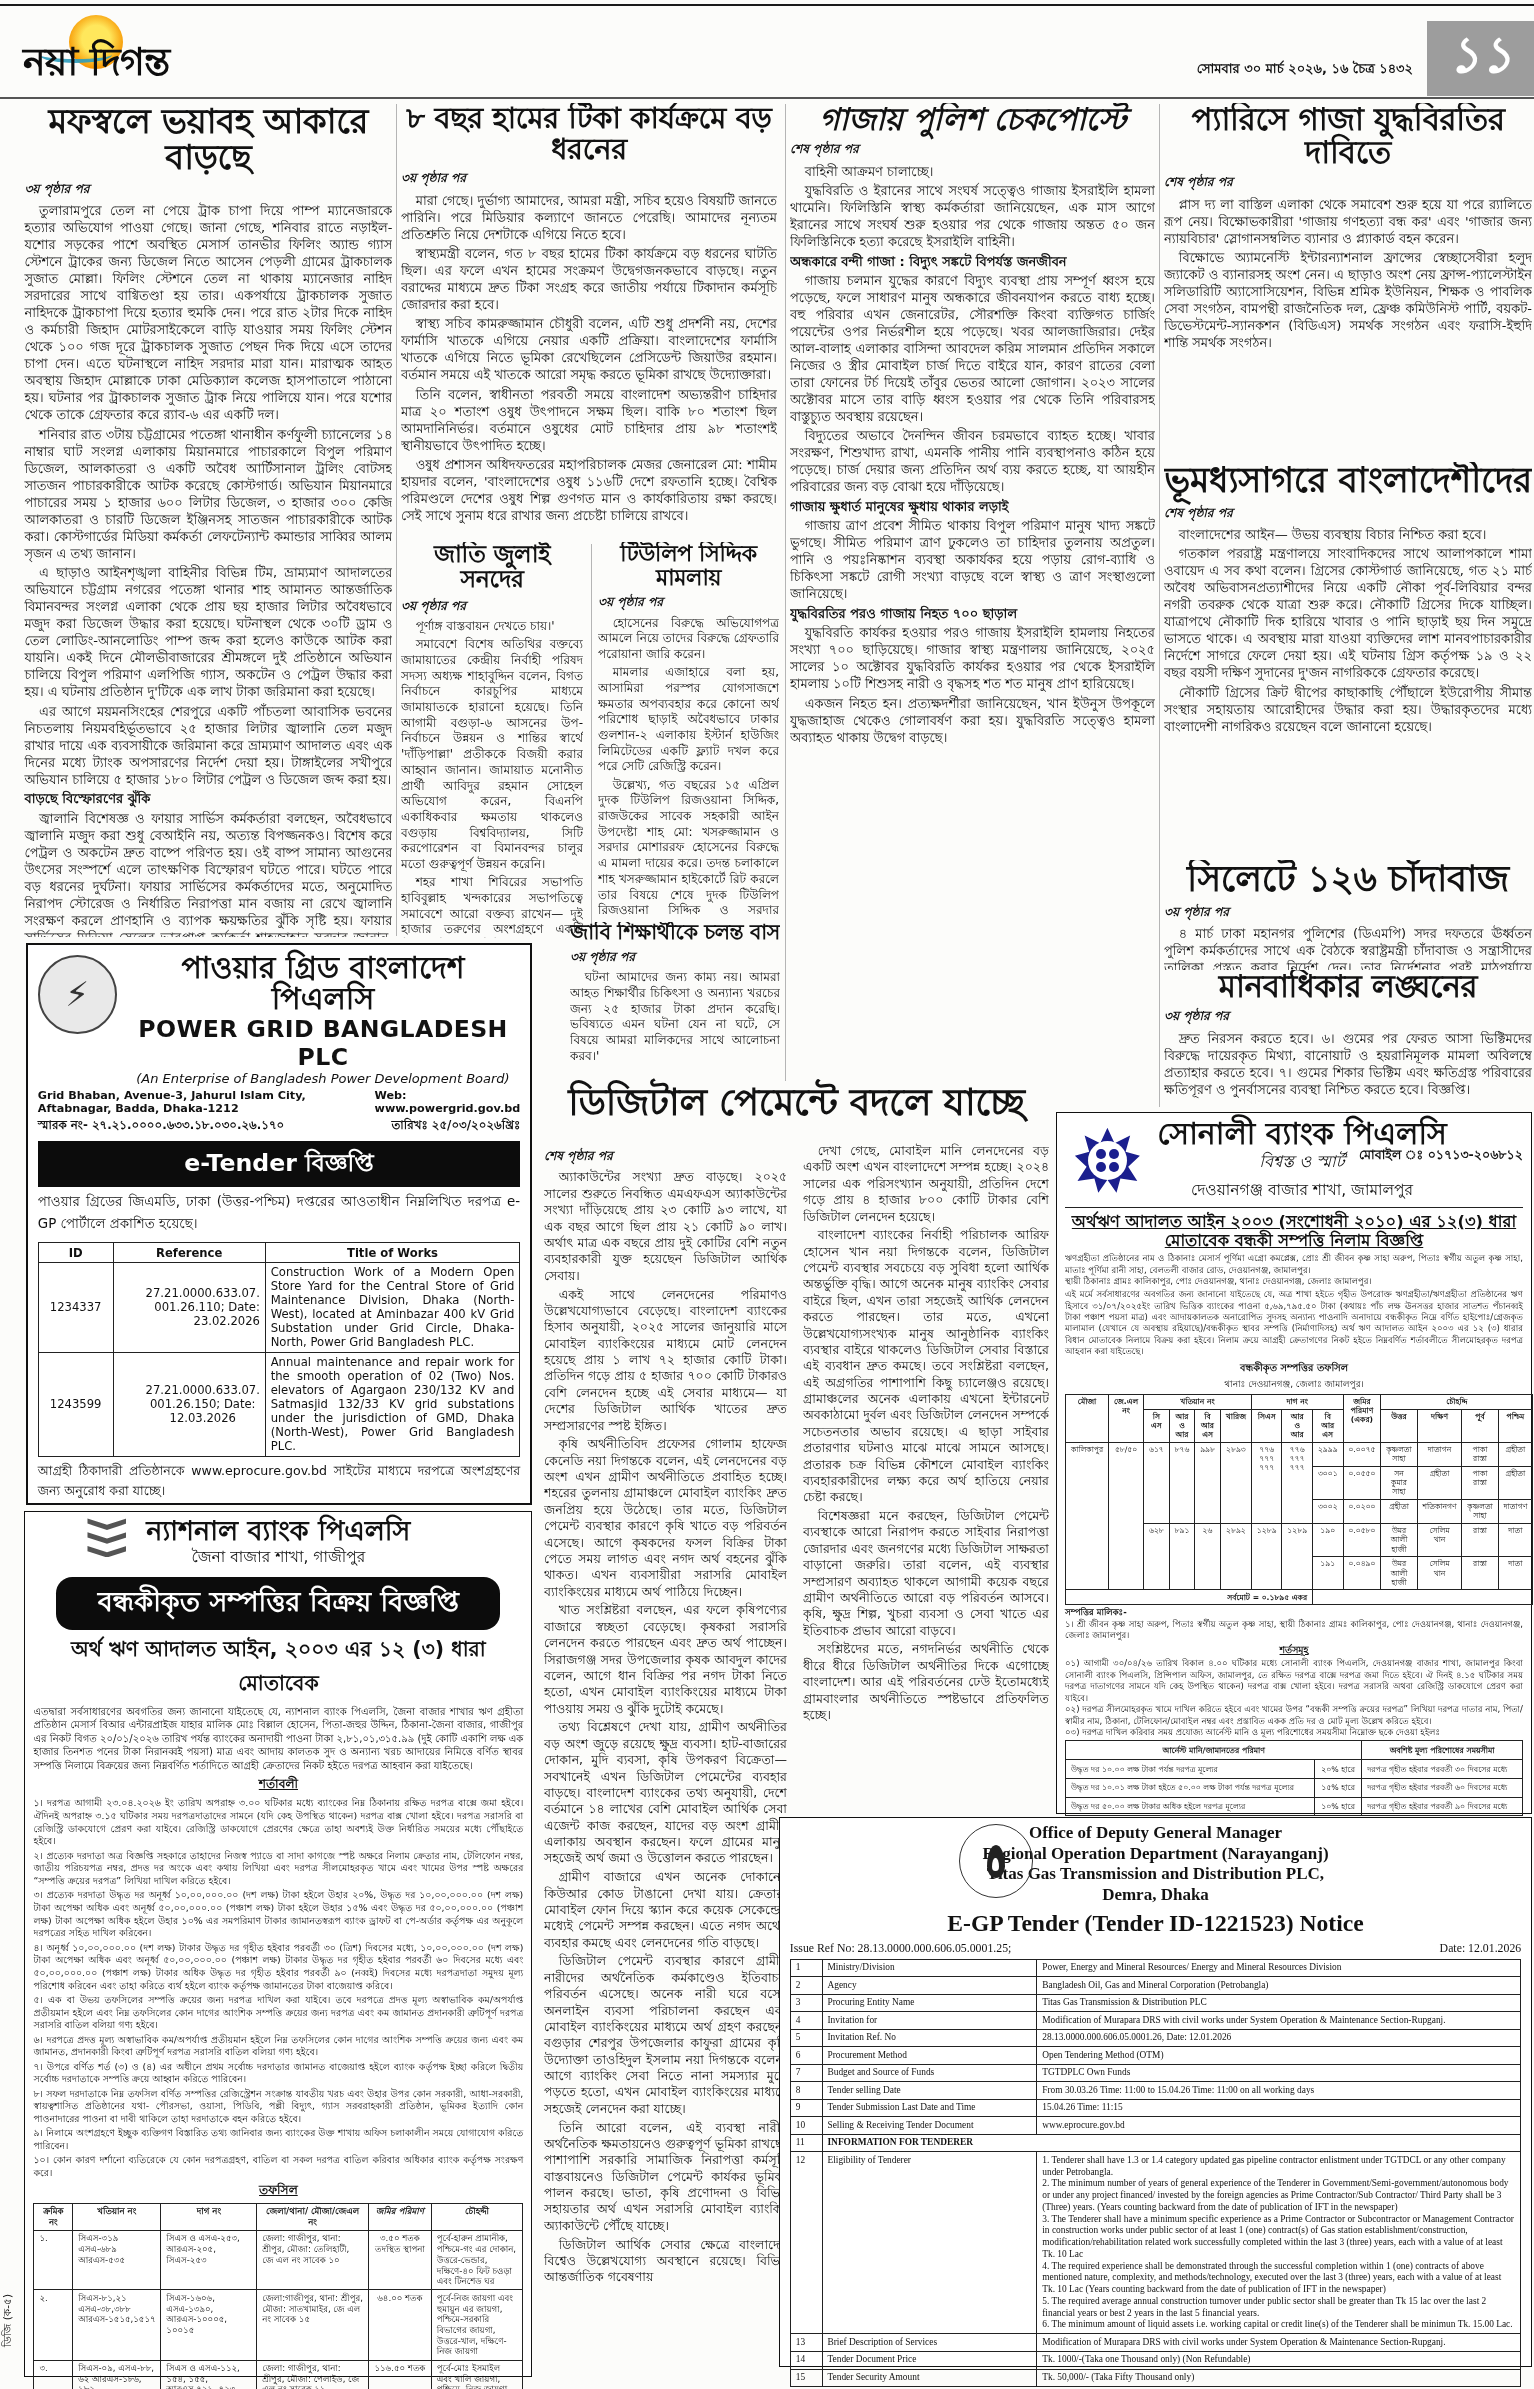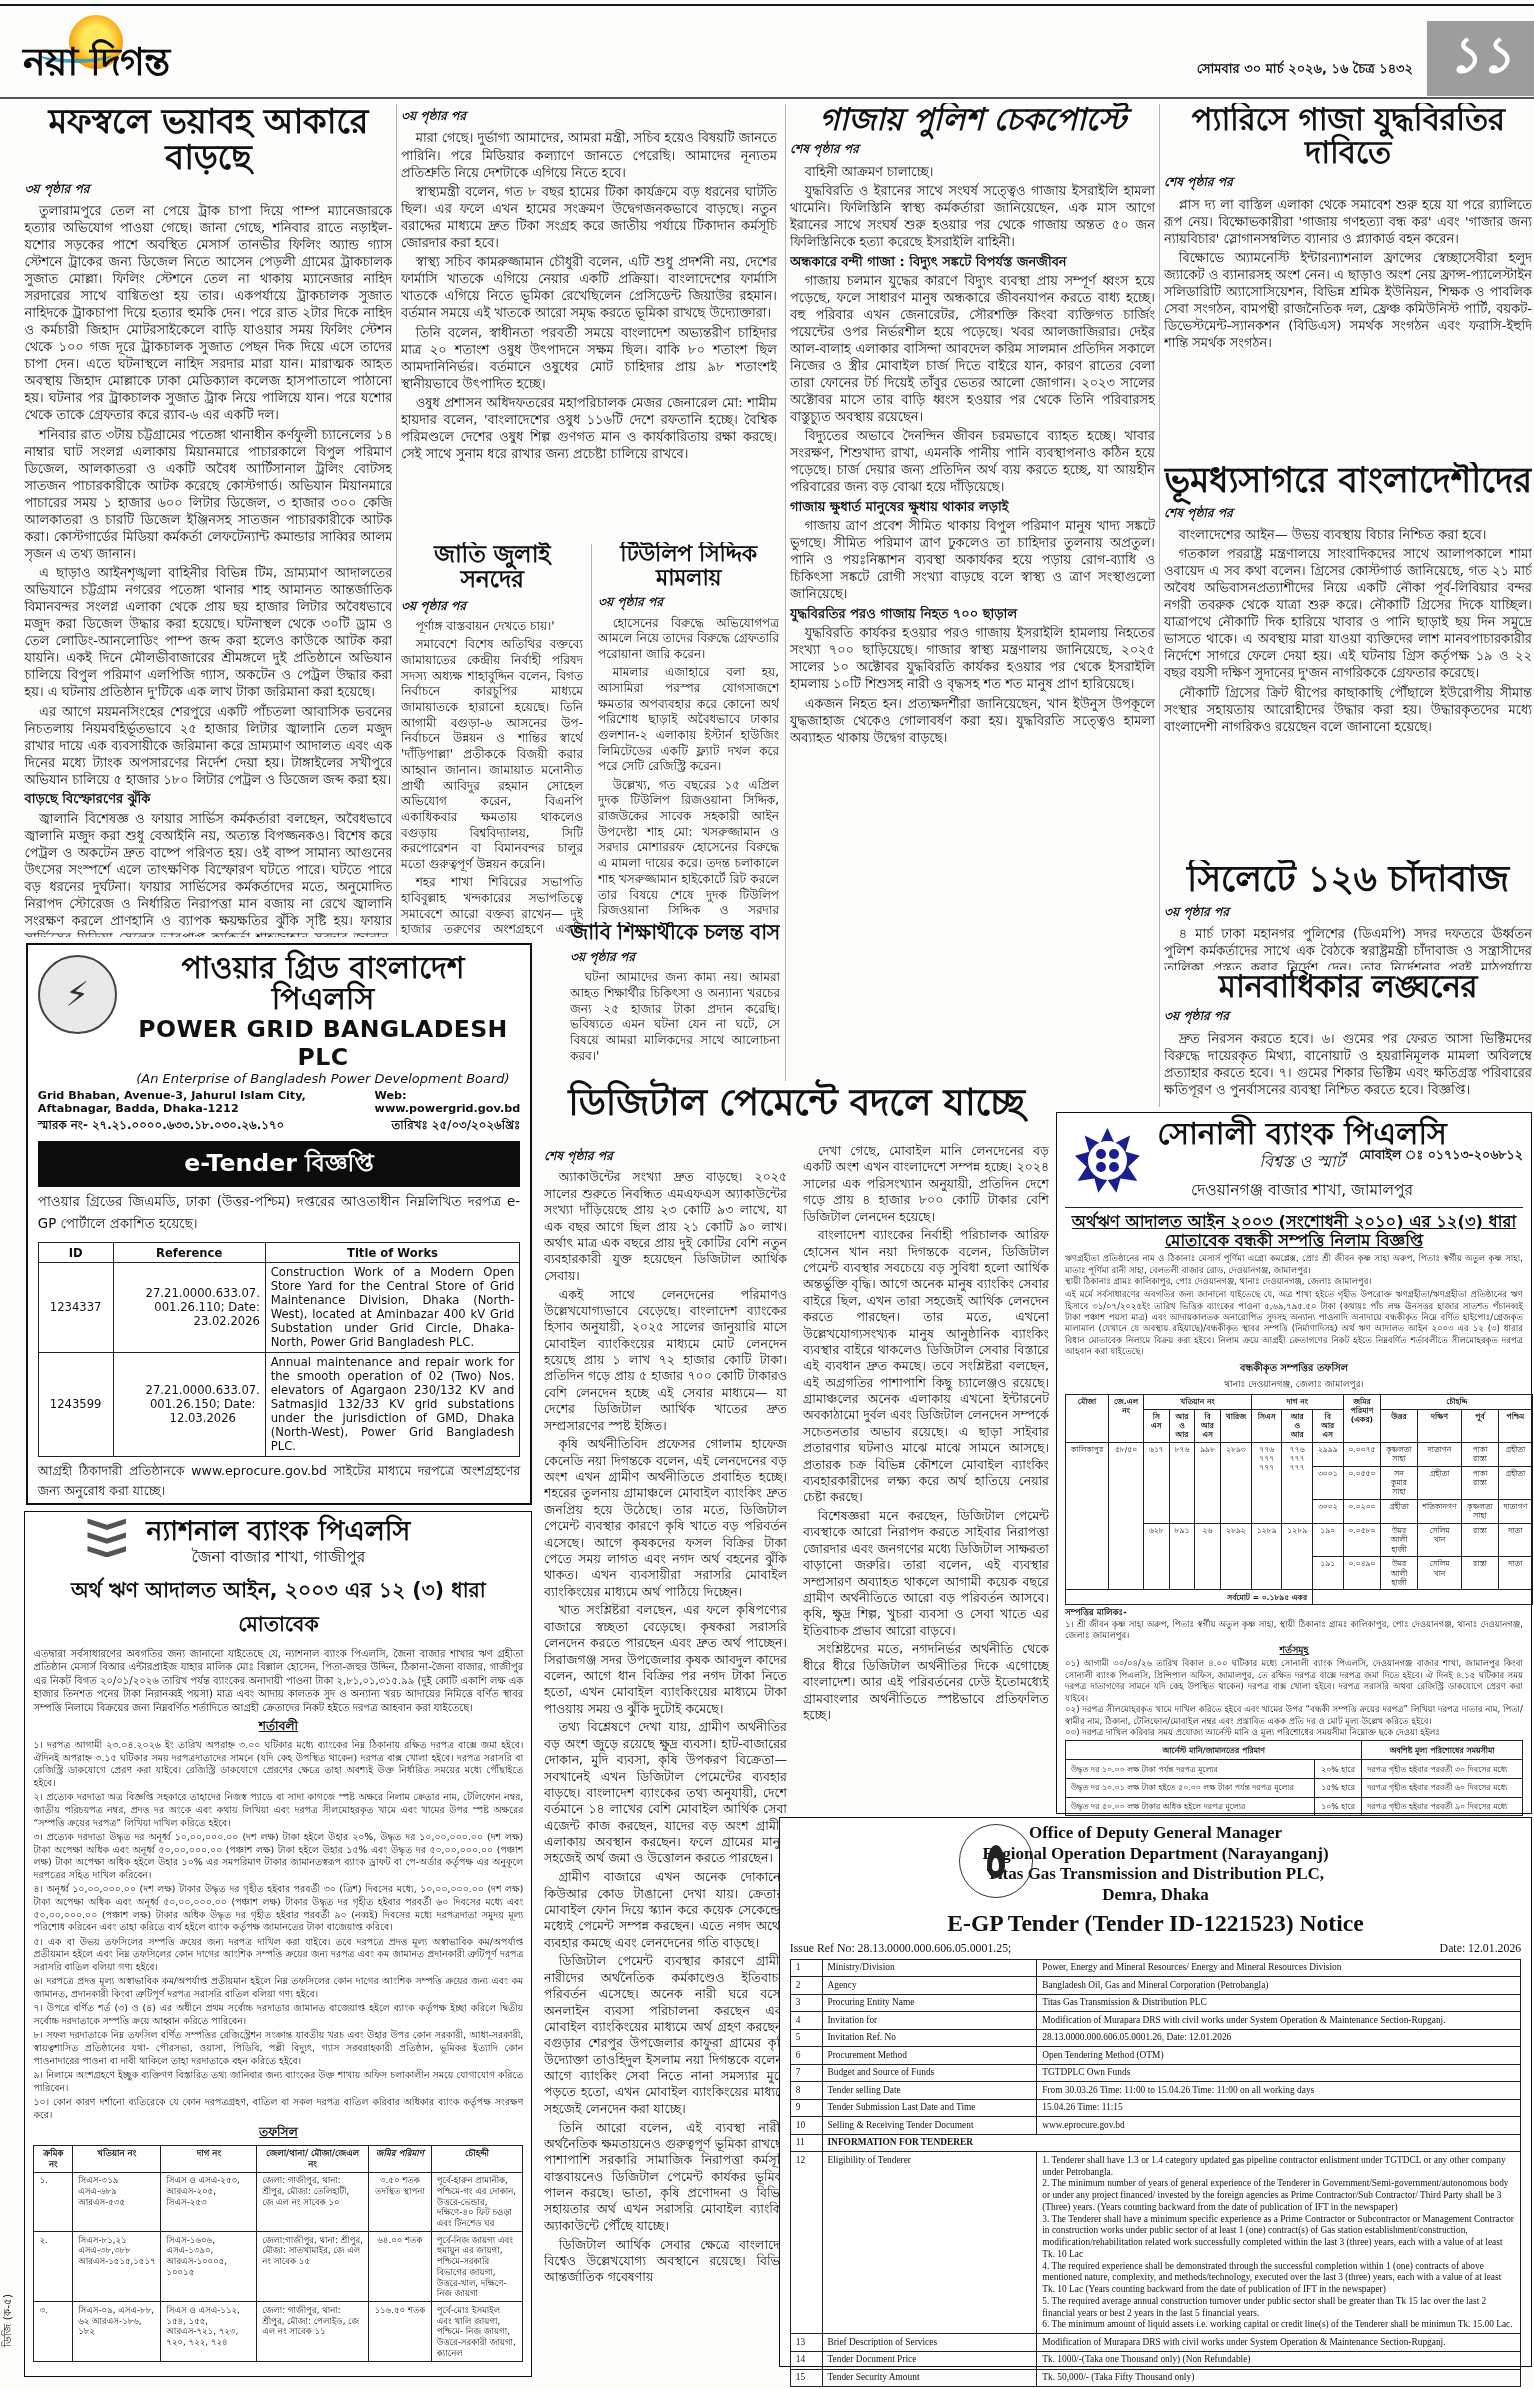--- a/index.html
+++ b/index.html
@@ -58,20 +58,21 @@
       <p>শনিবার রাত ৩টায় চট্টগ্রামের পতেঙ্গা থানাধীন কর্ণফুলী চ্যানেলের ১৪ নাম্বার ঘাট সংলগ্ন এলাকায় মিয়ানমারে পাচারকালে বিপুল পরিমাণ ডিজেল, আলকাতরা ও একটি অবৈধ আর্টিসানাল ট্রলিং বোটসহ সাতজন পাচারকারীকে আটক করেছে কোস্টগার্ড। অভিযান মিয়ানমারে পাচারের সময় ১ হাজার ৬০০ লিটার ডিজেল, ৩ হাজার ৩০০ কেজি আলকাতরা ও চারটি ডিজেল ইঞ্জিনসহ সাতজন পাচারকারীকে আটক করা। কোস্টগার্ডের মিডিয়া কর্মকর্তা লেফটেন্যান্ট কমান্ডার সাব্বির আলম সৃজন এ তথ্য জানান।</p>
       <p>এ ছাড়াও আইনশৃঙ্খলা বাহিনীর বিভিন্ন টিম, ভ্রাম্যমাণ আদালতের অভিযানে চট্টগ্রাম নগরের পতেঙ্গা থানার শাহ আমানত আন্তর্জাতিক বিমানবন্দর সংলগ্ন এলাকা থেকে প্রায় ছয় হাজার লিটার অবৈধভাবে মজুদ করা ডিজেল উদ্ধার করা হয়েছে। ঘটনাস্থল থেকে ৩০টি ড্রাম ও তেল লোডিং-আনলোডিং পাম্প জব্দ করা হলেও কাউকে আটক করা যায়নি। একই দিনে মৌলভীবাজারের শ্রীমঙ্গলে দুই প্রতিষ্ঠানে অভিযান চালিয়ে বিপুল পরিমাণ এলপিজি গ্যাস, অকটেন ও পেট্রল উদ্ধার করা হয়। এ ঘটনায় প্রতিষ্ঠান দু'টিকে এক লাখ টাকা জরিমানা করা হয়েছে।</p>
       <p>এর আগে ময়মনসিংহের শেরপুরে একটি পাঁচতলা আবাসিক ভবনের নিচতলায় নিয়মবহির্ভূতভাবে ২৫ হাজার লিটার জ্বালানি তেল মজুদ রাখার দায়ে এক ব্যবসায়ীকে জরিমানা করে ভ্রাম্যমাণ আদালত এবং এক দিনের মধ্যে ট্যাংক অপসারণের নির্দেশ দেয়া হয়। টাঙ্গাইলের সখীপুরে অভিযান চালিয়ে ৫ হাজার ১৮০ লিটার পেট্রল ও ডিজেল জব্দ করা হয়।</p>
       <p class="sub">বাড়ছে বিস্ফোরণের ঝুঁকি</p>
       <p>জ্বালানি বিশেষজ্ঞ ও ফায়ার সার্ভিস কর্মকর্তারা বলছেন, অবৈধভাবে জ্বালানি মজুদ করা শুধু বেআইনি নয়, অত্যন্ত বিপজ্জনকও। বিশেষ করে পেট্রল ও অকটেন দ্রুত বাষ্পে পরিণত হয়। ওই বাষ্প সামান্য আগুনের উৎসের সংস্পর্শে এলে তাৎক্ষণিক বিস্ফোরণ ঘটতে পারে। ঘটতে পারে বড় ধরনের দুর্ঘটনা। ফায়ার সার্ভিসের কর্মকর্তাদের মতে, অনুমোদিত নিরাপদ স্টোরেজ ও নির্ধারিত নিরাপত্তা মান বজায় না রেখে জ্বালানি সংরক্ষণ করলে প্রাণহানি ও ব্যাপক ক্ষয়ক্ষতির ঝুঁকি সৃষ্টি হয়। ফায়ার সার্ভিসের মিডিয়া সেলের ভারপ্রাপ্ত কর্মকর্তা শাহজাহান সরদার জানান, নিরাপত্তার স্বার্থে অনুমোদিত ডিলারদের কাছ থেকে জ্বালানি সংগ্রহ এবং ফায়ার সার্ভিসের অনুমোদিত স্থাপনাতেই সংরক্ষণ করা উচিত।</p>
 
     </div>
   </div>
 
   <div class="abs" style="left:401px;top:103px;width:376px;height:435px;overflow:hidden;">
+    <div class="h1" style="font-size:29px;">৮ বছর হামের টিকা কার্যক্রমে বড় ধরনের</div>
     <div class="cont">৩য় পৃষ্ঠার পর</div>
     <div class="body" style="font-size:13px;">
       <p>মারা গেছে। দুর্ভাগ্য আমাদের, আমরা মন্ত্রী, সচিব হয়েও বিষয়টি জানতে পারিনি। পরে মিডিয়ার কল্যাণে জানতে পেরেছি। আমাদের নূন্যতম প্রতিশ্রুতি নিয়ে দেশটাকে এগিয়ে নিতে হবে।</p>
       <p>স্বাস্থ্যমন্ত্রী বলেন, গত ৮ বছর হামের টিকা কার্যক্রমে বড় ধরনের ঘাটতি ছিল। এর ফলে এখন হামের সংক্রমণ উদ্বেগজনকভাবে বাড়ছে। নতুন বরাদ্দের মাধ্যমে দ্রুত টিকা সংগ্রহ করে জাতীয় পর্যায়ে টিকাদান কর্মসূচি জোরদার করা হবে।</p>
       <p>স্বাস্থ্য সচিব কামরুজ্জামান চৌধুরী বলেন, এটি শুধু প্রদর্শনী নয়, দেশের ফার্মাসি খাতকে এগিয়ে নেয়ার একটি প্রক্রিয়া। বাংলাদেশের ফার্মাসি খাতকে এগিয়ে নিতে ভূমিকা রেখেছিলেন প্রেসিডেন্ট জিয়াউর রহমান। বর্তমান সময়ে এই খাতকে আরো সমৃদ্ধ করতে ভূমিকা রাখছে উদ্যোক্তারা।</p>
       <p>তিনি বলেন, স্বাধীনতা পরবর্তী সময়ে বাংলাদেশ অভ্যন্তরীণ চাহিদার মাত্র ২০ শতাংশ ওষুধ উৎপাদনে সক্ষম ছিল। বাকি ৮০ শতাংশ ছিল আমদানিনির্ভর। বর্তমানে ওষুধের মোট চাহিদার প্রায় ৯৮ শতাংশই স্থানীয়ভাবে উৎপাদিত হচ্ছে।</p>
       <p>ওষুধ প্রশাসন অধিদফতরের মহাপরিচালক মেজর জেনারেল মো: শামীম হায়দার বলেন, 'বাংলাদেশের ওষুধ ১১৬টি দেশে রফতানি হচ্ছে। বৈশ্বিক পরিমণ্ডলে দেশের ওষুধ শিল্প গুণগত মান ও কার্যকারিতায় রক্ষা করছে। সেই সাথে সুনাম ধরে রাখার জন্য প্রচেষ্টা চালিয়ে রাখবে।</p>
     </div>
   </div>
 
@@ -229,20 +230,21 @@
   <div class="adbox" style="left:24.4px;top:1511px;width:508px;height:866px;border-width:1.6px;padding:4.9px 8.1px;">
     <div style="position:relative;min-height:57px;text-align:center;">
       <div class="abs" style="left:54px;top:1.6px;width:42px;height:46px;">
         <div style="width:39px;height:11.4px;background:#555;clip-path:polygon(0 0,50% 55%,100% 0,100% 45%,50% 100%,0 45%);"></div>
         <div style="width:39px;height:11.4px;background:#555;clip-path:polygon(0 0,50% 55%,100% 0,100% 45%,50% 100%,0 45%);margin-top:2.4px;"></div>
         <div style="width:39px;height:11.4px;background:#555;clip-path:polygon(0 0,50% 55%,100% 0,100% 45%,50% 100%,0 45%);margin-top:2.4px;"></div>
       </div>
       <div style="font-size:27px;font-weight:900;line-height:1.05;">ন্যাশনাল ব্যাংক পিএলসি</div>
       <div style="font-size:15.5px;">জৈনা বাজার শাখা, গাজীপুর</div>
     </div>
+    <div class="blackbar" style="font-size:27px;border-radius:16.3px;padding:4.1px 0;margin:3.3px 23px;">বন্ধকীকৃত সম্পত্তির বিক্রয় বিজ্ঞপ্তি</div>
     <div style="font-size:20.4px;font-weight:bold;text-align:center;margin:1.6px 0 3.3px;">অর্থ ঋণ আদালত আইন, ২০০৩ এর ১২ (৩) ধারা মোতাবেক</div>
     <div class="tiny" style="font-size:10px;">এতদ্বারা সর্বসাধারণের অবগতির জন্য জানানো যাইতেছে যে, ন্যাশনাল ব্যাংক পিএলসি, জৈনা বাজার শাখার ঋণ গ্রহীতা প্রতিষ্ঠান মেসার্স বিআর এন্টারপ্রাইজ যাহার মালিক মোঃ বিল্লাল হোসেন, পিতা-জহুর উদ্দিন, ঠিকানা-জৈনা বাজার, গাজীপুর এর নিকট বিগত ২০/০১/২০২৬ তারিখ পর্যন্ত ব্যাংকের অনাদায়ী পাওনা টাকা ২,৮১,০১,৩১৫.৯৯ (দুই কোটি একাশি লক্ষ এক হাজার তিনশত পনের টাকা নিরানব্বই পয়সা) মাত্র এবং আদায় কালতক সুদ ও অন্যান্য খরচ আদায়ের নিমিত্তে বর্ণিত স্থাবর সম্পত্তি নিলামে বিক্রয়ের জন্য নিম্নবর্ণিত শর্তাদিতে আগ্রহী ক্রেতাদের নিকট হইতে দরপত্র আহবান করা যাইতেছে।</div>
     <div style="text-align:center;font-weight:bold;font-size:12.2px;text-decoration:underline;margin:2.4px 0;">শর্তাবলী</div>
     <div class="tiny" style="font-size:9.4px;">
       <p style="margin:0 0 1.6px;">১। দরপত্র আগামী ২৩.০৪.২০২৬ ইং তারিখ অপরাহ্ন ৩.০০ ঘটিকার মধ্যে ব্যাংকের নিম্ন ঠিকানায় রক্ষিত দরপত্র বাক্সে জমা হইবে। ঐদিনই অপরাহ্ন ৩.১৫ ঘটিকার সময় দরপত্রদাতাদের সামনে (যদি কেহ উপস্থিত থাকেন) দরপত্র বাক্স খোলা হইবে। দরপত্র সরাসরি বা রেজিস্ট্রি ডাকযোগে প্রেরণ করা যাইবে। রেজিস্ট্রি ডাকযোগে প্রেরণের ক্ষেত্রে তাহা অবশ্যই উক্ত নির্ধারিত সময়ের মধ্যে পৌঁছাইতে হইবে।</p>
       <p style="margin:0 0 1.6px;">২। প্রত্যেক দরদাতা অত্র বিজ্ঞপ্তি সহকারে তাহাদের নিজস্ব প্যাডে বা সাদা কাগজে স্পষ্ট অক্ষরে নিলাম ক্রেতার নাম, টেলিফোন নম্বর, জাতীয় পরিচয়পত্র নম্বর, প্রদত্ত দর অংকে এবং কথায় লিখিয়া এবং দরপত্র সীলমোহরকৃত খামে এবং খামের উপর স্পষ্ট অক্ষরের “সম্পত্তি ক্রয়ের দরপত্র” লিখিয়া দাখিল করিতে হইবে।</p>
       <p style="margin:0 0 1.6px;">৩। প্রত্যেক দরদাতা উদ্ধৃত দর অনূর্ধ্ব ১০,০০,০০০.০০ (দশ লক্ষ) টাকা হইলে উহার ২০%, উদ্ধৃত দর ১০,০০,০০০.০০ (দশ লক্ষ) টাকা অপেক্ষা অধিক এবং অনূর্ধ্ব ৫০,০০,০০০.০০ (পঞ্চাশ লক্ষ) টাকা হইলে উহার ১৫% এবং উদ্ধৃত দর ৫০,০০,০০০.০০ (পঞ্চাশ লক্ষ) টাকা অপেক্ষা অধিক হইলে উহার ১০% এর সমপরিমাণ টাকার জামানতস্বরূপ ব্যাংক ড্রাফট বা পে-অর্ডার কর্তৃপক্ষ এর অনুকূলে দরপত্রের সহিত দাখিল করিবেন।</p>
       <p style="margin:0 0 1.6px;">৪। অনূর্ধ্ব ১০,০০,০০০.০০ (দশ লক্ষ) টাকার উদ্ধৃত দর গৃহীত হইবার পরবর্তী ৩০ (ত্রিশ) দিবসের মধ্যে, ১০,০০,০০০.০০ (দশ লক্ষ) টাকা অপেক্ষা অধিক এবং অনূর্ধ্ব ৫০,০০,০০০.০০ (পঞ্চাশ লক্ষ) টাকার উদ্ধৃত দর গৃহীত হইবার পরবর্তী ৬০ দিবসের মধ্যে এবং ৫০,০০,০০০.০০ (পঞ্চাশ লক্ষ) টাকার অধিক উদ্ধৃত দর গৃহীত হইবার পরবর্তী ৯০ (নব্বই) দিবসের মধ্যে দরপত্রদাতা সমুদয় মূল্য পরিশোধ করিবেন এবং তাহা করিতে ব্যর্থ হইলে ব্যাংক কর্তৃপক্ষ জামানতের টাকা বাজেয়াপ্ত করিবে।</p>
       <p style="margin:0 0 1.6px;">৫। এক বা উভয় তফসিলের সম্পত্তি ক্রয়ের জন্য দরপত্র দাখিল করা যাইবে। তবে দরপত্রে প্রদত্ত মূল্য অস্বাভাবিক কম/অপর্যাপ্ত প্রতীয়মান হইলে এবং নিম্ন তফসিলের কোন দাগের আংশিক সম্পত্তি ক্রয়ের জন্য দরপত্র এবং কম জামানত প্রদানকারী ত্রুটিপূর্ণ দরপত্র সরাসরি বাতিল বলিয়া গণ্য হইবে।</p>
       <p style="margin:0 0 1.6px;">৬। দরপত্রে প্রদত্ত মূল্য অস্বাভাবিক কম/অপর্যাপ্ত প্রতীয়মান হইলে নিম্ন তফসিলের কোন দাগের আংশিক সম্পত্তি ক্রয়ের জন্য এবং কম জামানত, প্রদানকারী কিংবা ত্রুটিপূর্ণ দরপত্র সরাসরি বাতিল বলিয়া গণ্য হইবে।</p>

